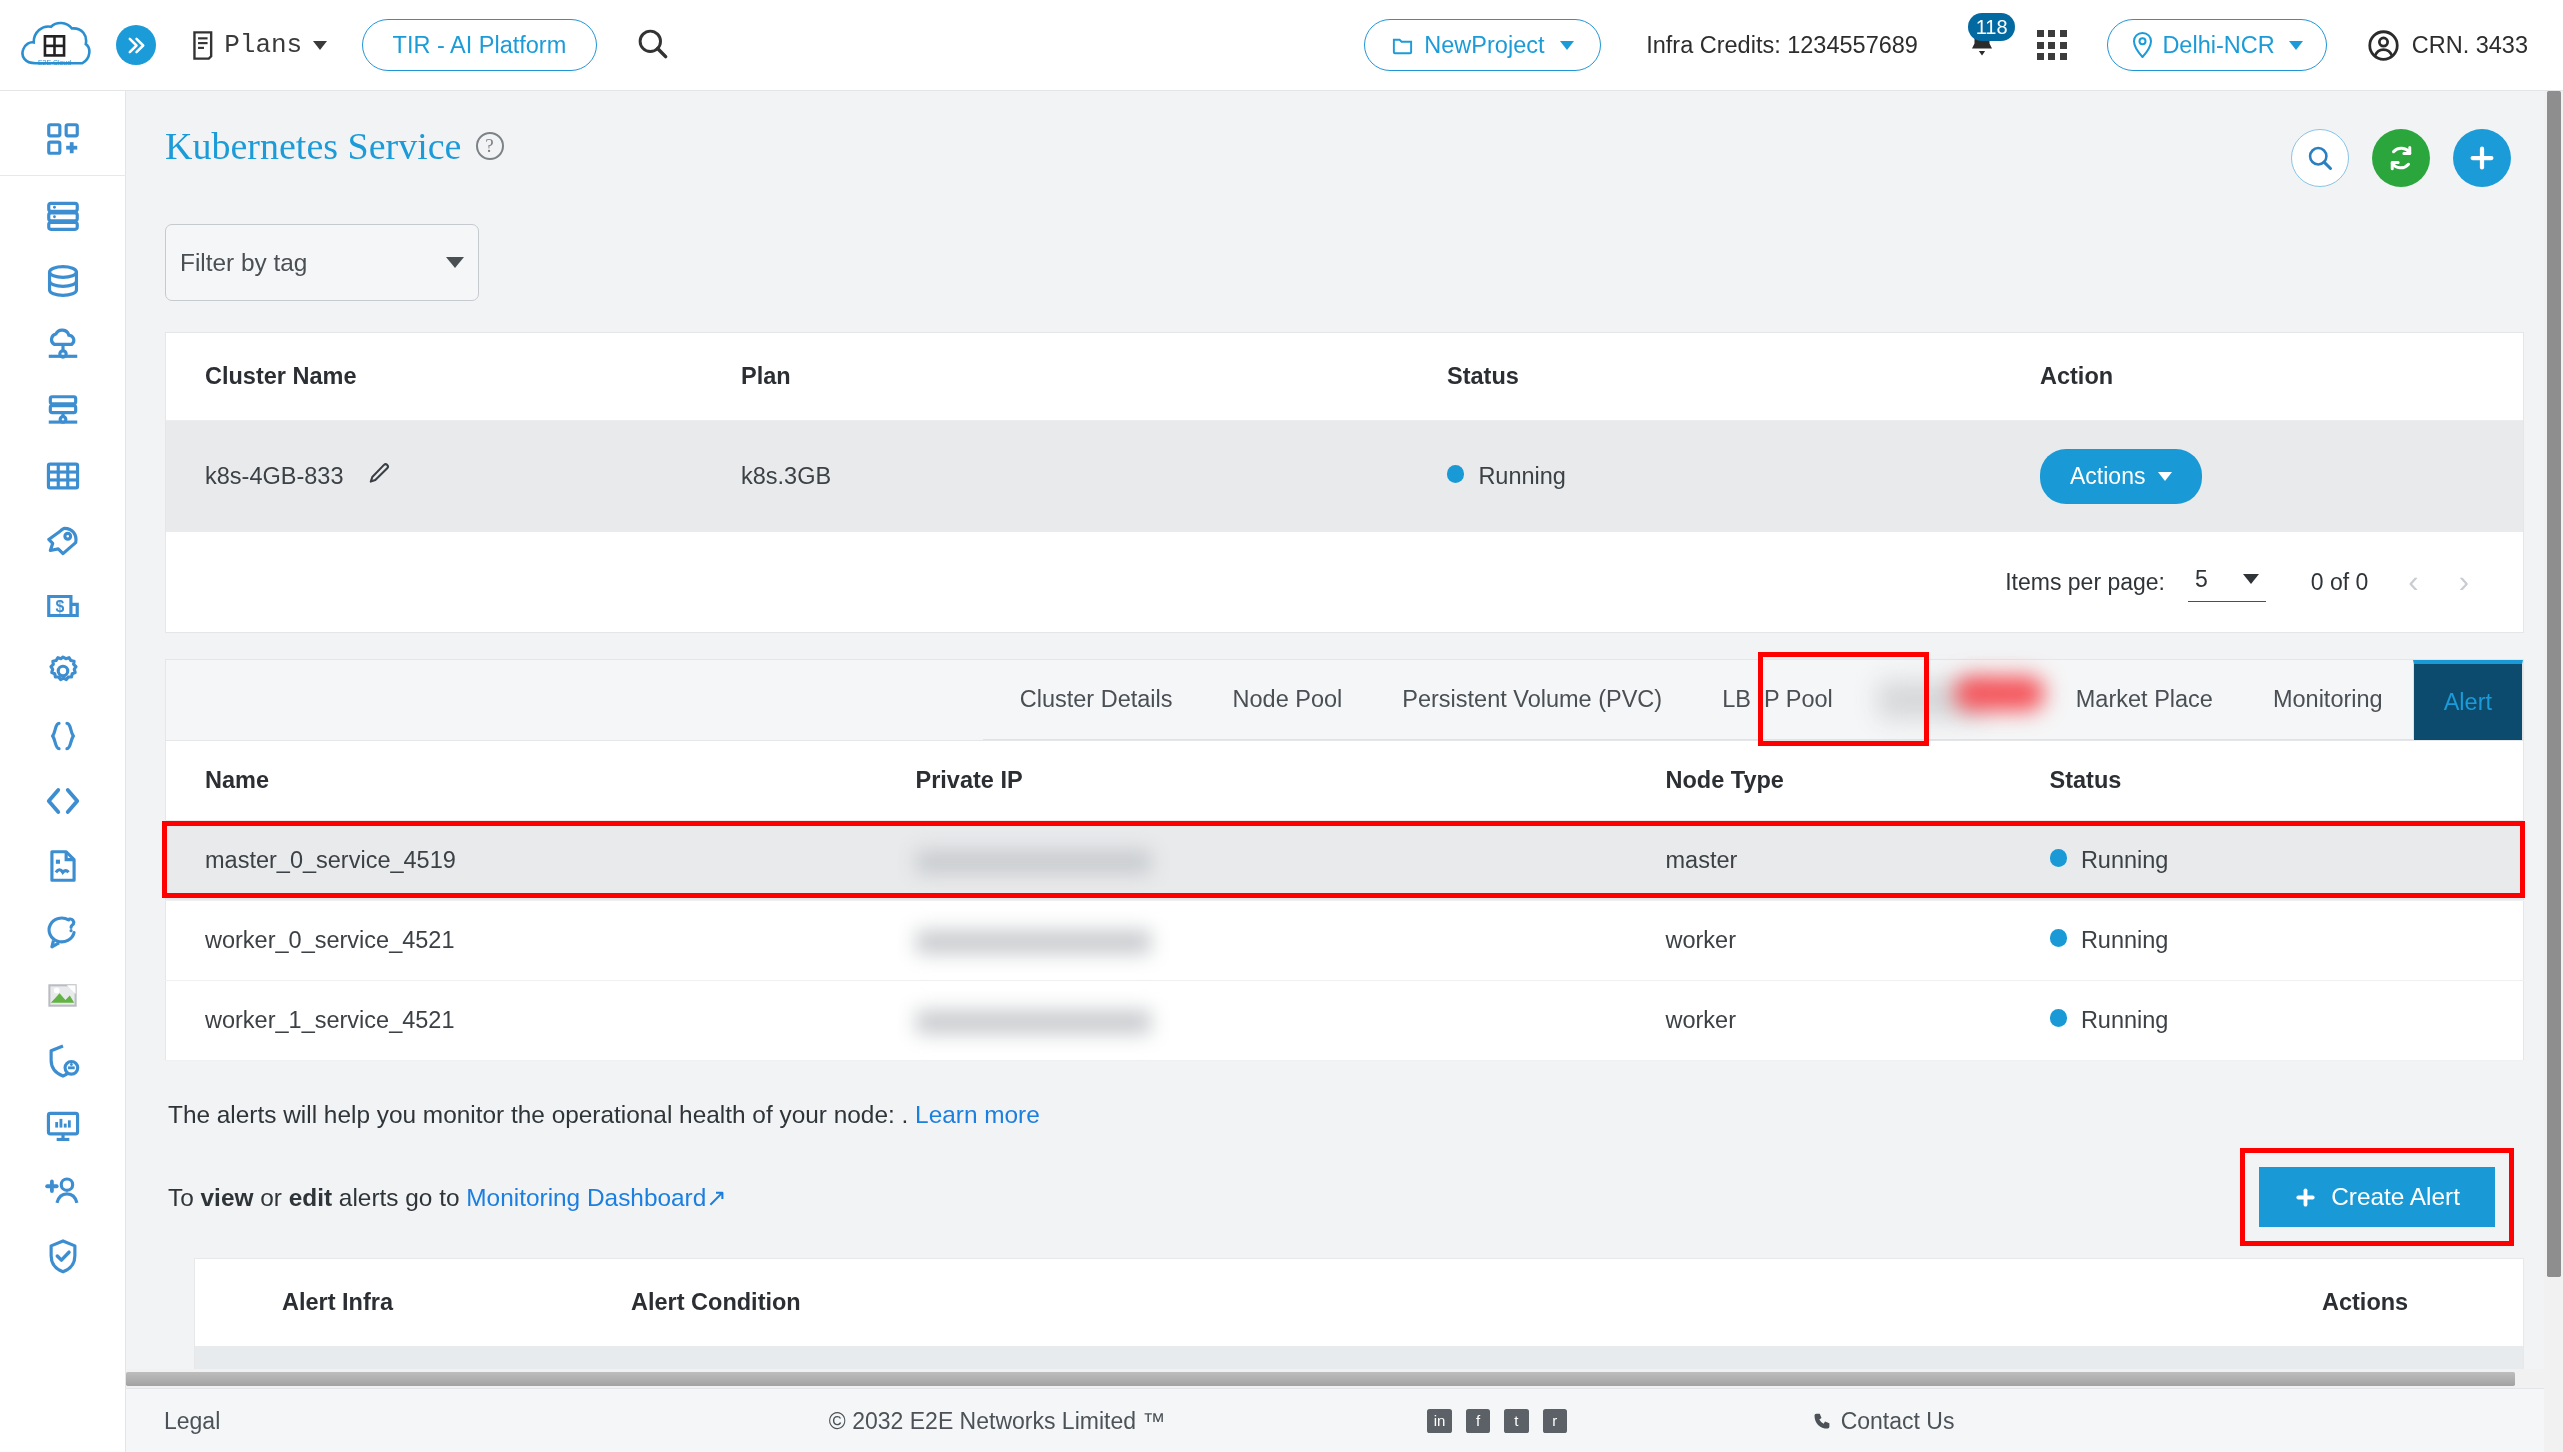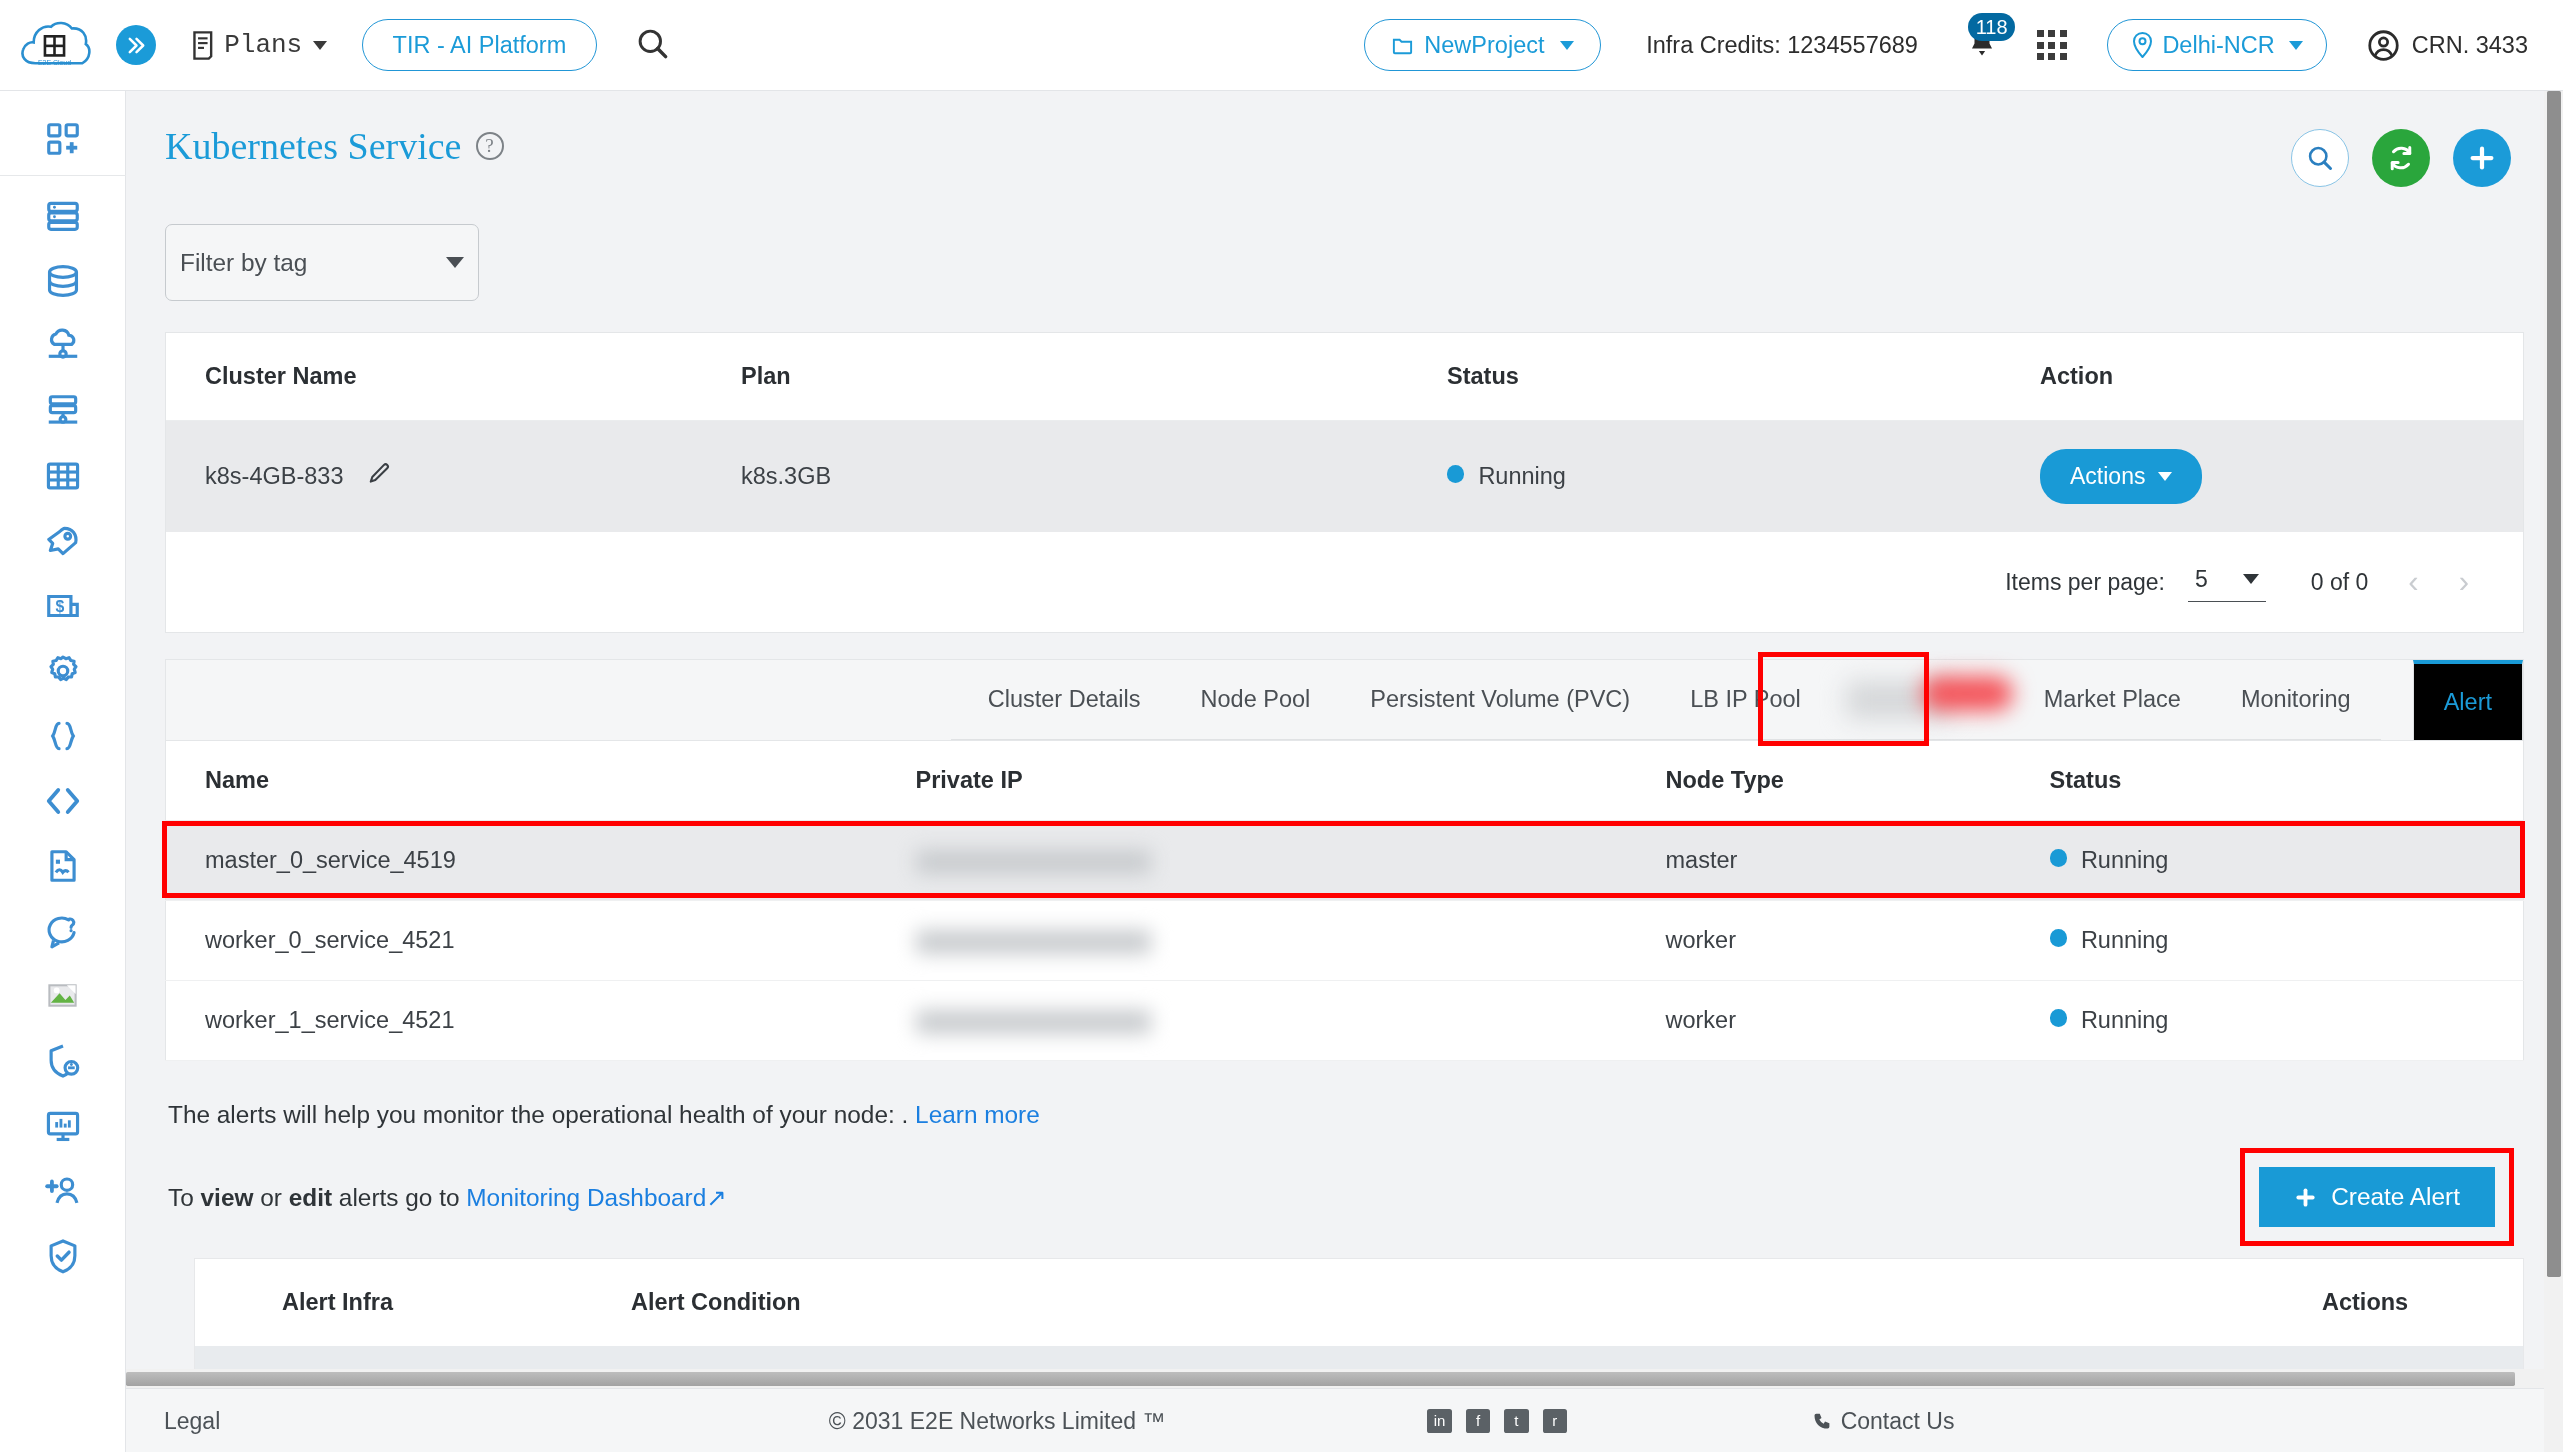--- a/index.html
+++ b/index.html
@@ -165,22 +165,22 @@
   .tab.redacted { position: relative; width: 183px; padding: 0; }
   .tab.redacted .blur-a {
     position: absolute; left: 15.7px; top: 21px; width: 105px; height: 38px;
     background: #d5d7d9; filter: blur(12.2px); border-radius: 5.2px;
   }
   .tab.redacted .blur-b {
     position: absolute; left: 91px; top: 15.7px; width: 91px; height: 35px;
     background: #f4545a; filter: blur(10.5px); border-radius: 17.4px;
   }
   .tab.active {
-    background: #000000; color: #1b9bd8; border-top: 4.4px solid #199ad6;
-    border-left: 0.9px solid #dfe1e3; border-right: 0.9px solid #dfe1e3; border-bottom: none; margin-left: 32px;
+    background: #0c4a6e; color: #1b9bd8; border-top: 4.4px solid #199ad6;
+    border-left: 0.9px solid #dfe1e3; border-right: 0.9px solid #dfe1e3; border-bottom: none;
   }
   .tab-highlight {
     position: absolute; border: 5.2px solid #ff0000; pointer-events: none; z-index: 5;
   }
 
   
   .ntable-wrap { margin: 0 39px; position: relative; }
   .ntable { width: 100%; border-collapse: collapse; background: #fff;
     border-left: 0.9px solid #e4e6e8; border-right: 0.9px solid #e4e6e8; border-bottom: 0.9px solid #e4e6e8; }
   .ntable th { text-align: left; font-size: 23.5px; color: #2b2f33; font-weight: 700;
@@ -710,21 +710,21 @@
 
 <div class="hscroll">
   <div class="thumb"></div>
 </div>
 <div class="vscroll">
   <div class="thumb"></div>
 </div>
 
 <div class="footer">
   <span class="f-legal">Legal</span>
-  <span class="f-copy">© 2031 E2E Networks Limited ™</span>
+  <span class="f-copy">© 2032 E2E Networks Limited ™</span>
   <span class="f-social">
     <span>in</span>
     <span>f</span>
     <span>t</span>
     <span>r</span>
   </span>
   <span class="f-contact">
     <svg width="21" height="21" viewBox="0 0 24 24">
       <path d="M6 3 h4 l2 5 -2.5 1.6 a12 12 0 0 0 5 5 L16 12 l5 2 v4 a2 2 0 0 1 -2 2 C10 20 4 14 4 5 a2 2 0 0 1 2 -2 z" fill="#4c5257"></path>
     </svg>

